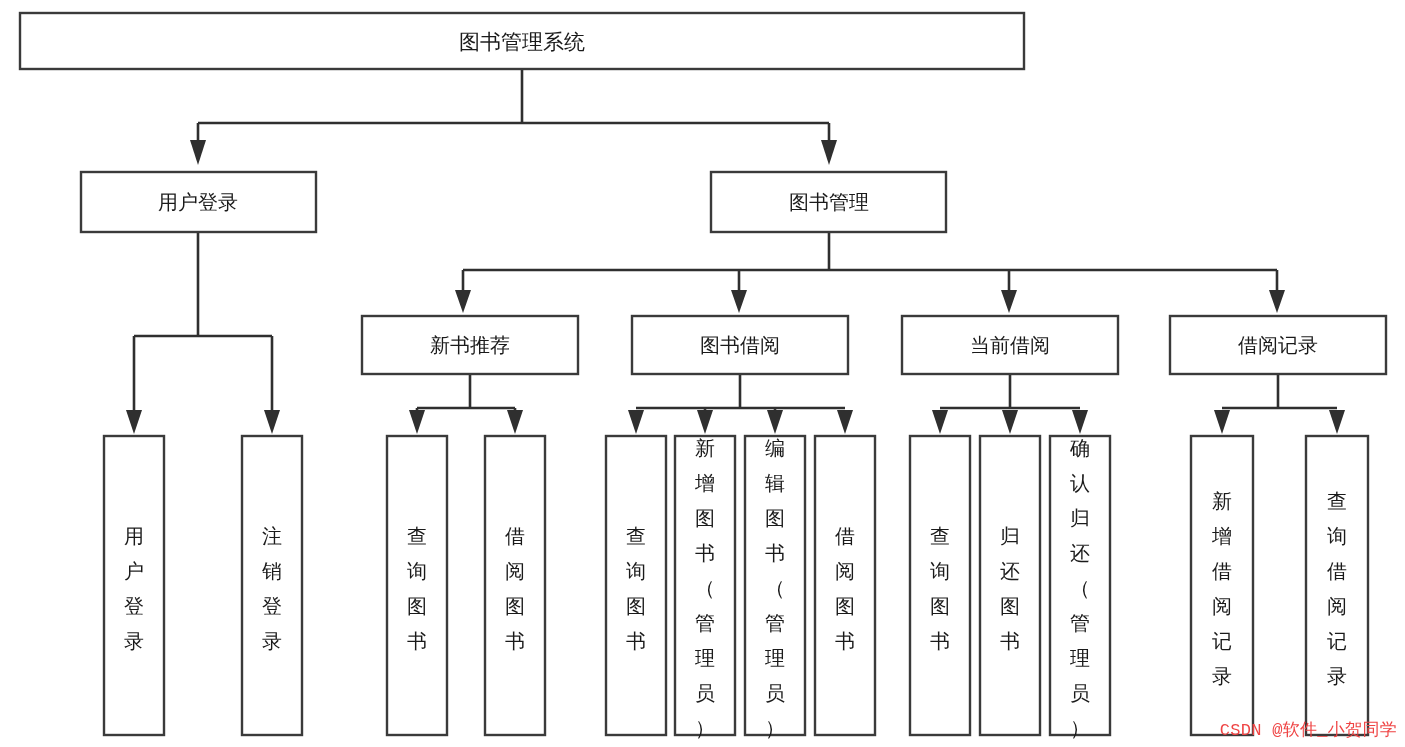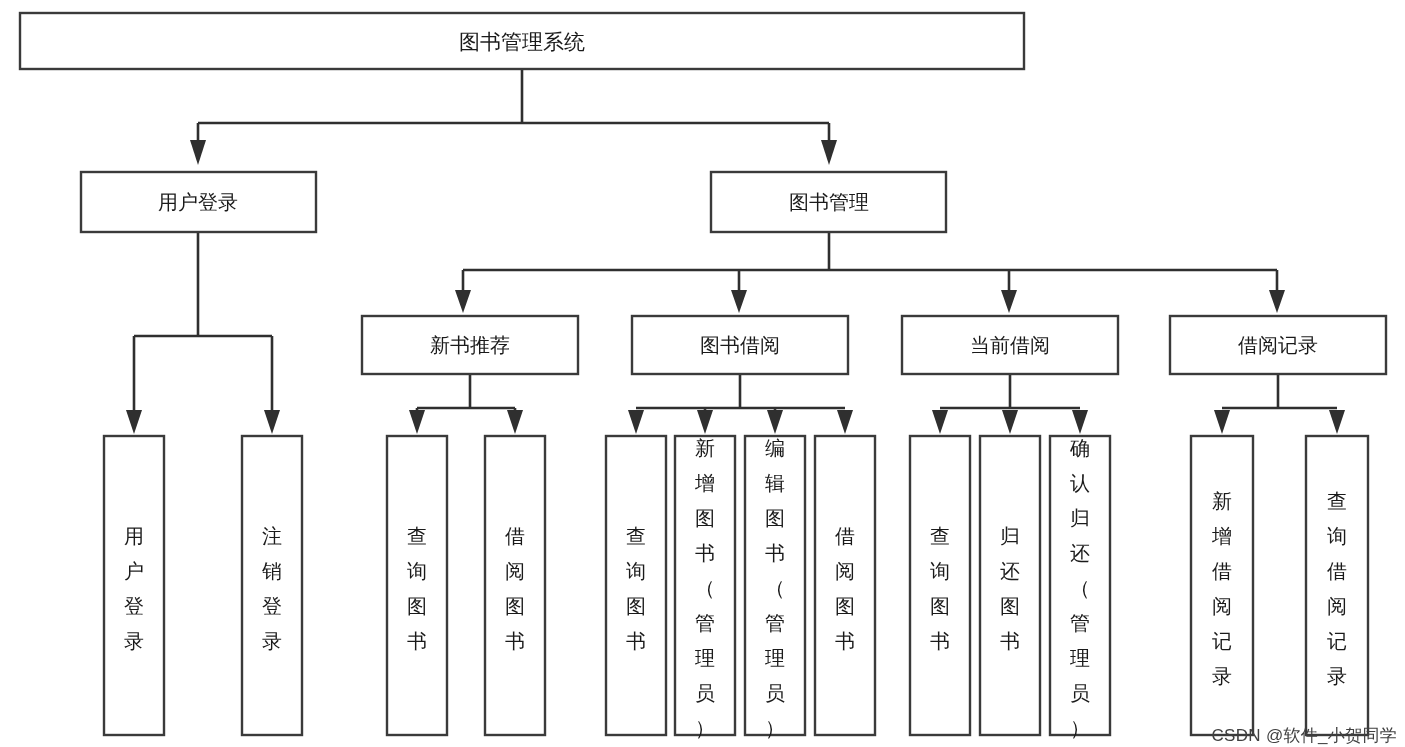--- a/index.html
+++ b/index.html
@@ -46,24 +46,24 @@
     stroke-width: 2.6;
     fill: none;
   }
   .arrow-head {
     fill: #2f2f2f;
     stroke: none;
   }
   .watermark {
     position: absolute;
     right: 8px;
-    bottom: 0;
-    font-family: Liberation Sans, sans-serif;
+    bottom: 6px;
+    font-family: Liberation Mono, monospace;
     font-size: 17px;
-    color: #404040;
+    color: #ef4444;
     letter-spacing: 0.3px;
     white-space: nowrap;
     user-select: none;
   }
 </style>
 </head>
 <body>
 
 <svg id="diagram" viewBox="0 0 1405 747">
 

